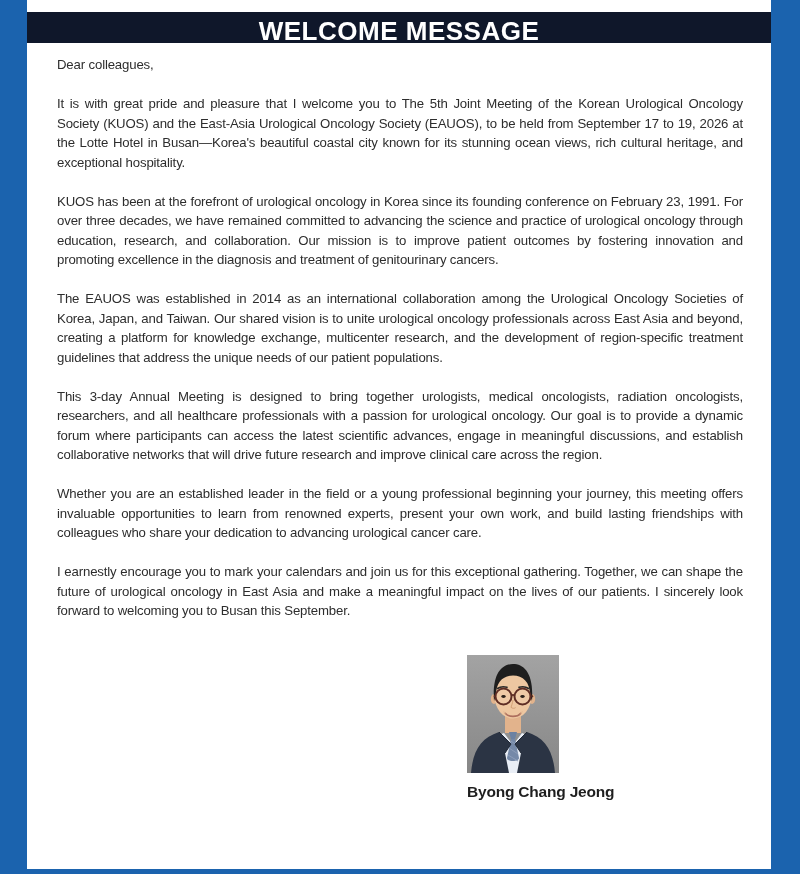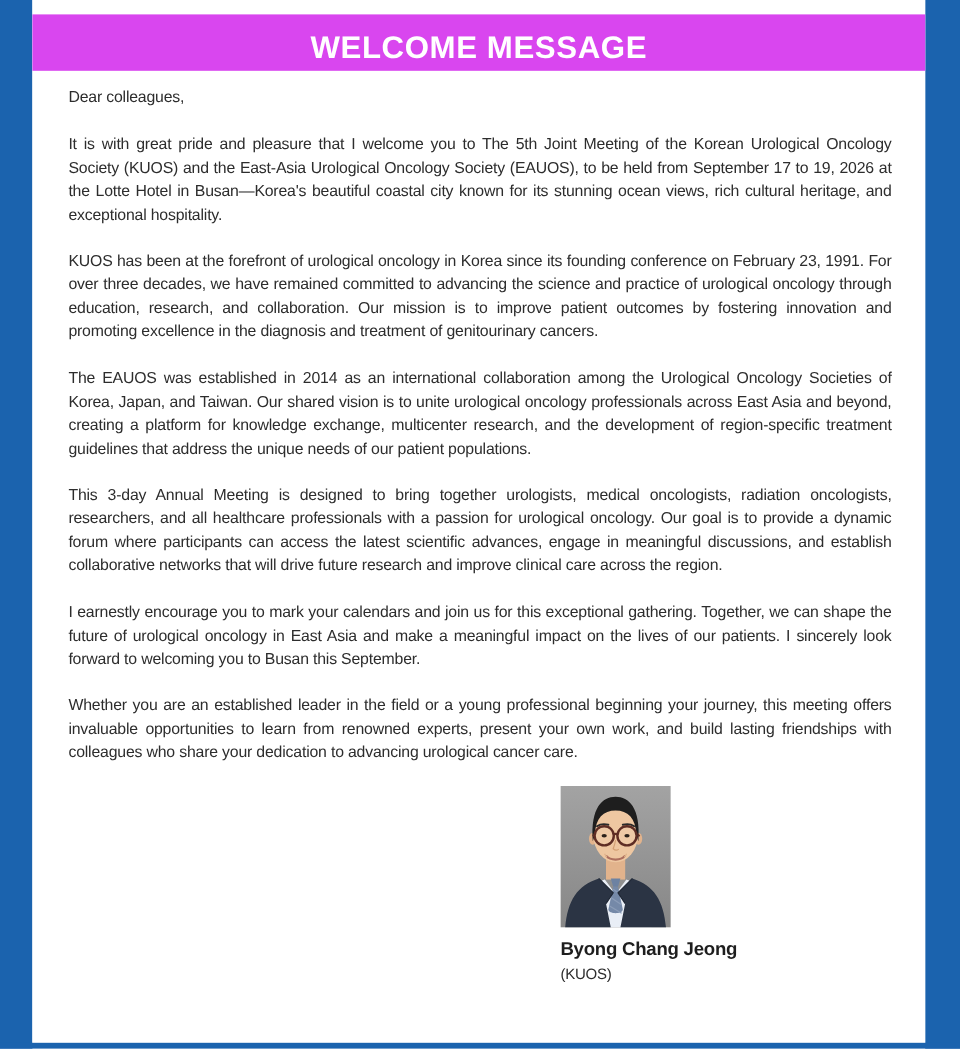--- a/index.html
+++ b/index.html
@@ -17,22 +17,22 @@
   .frame-right { right: 0; width: 29px; }
   .frame-bottom {
     position: absolute; left: 0; bottom: 0; width: 800px; height: 5px;
     background: #1b63ae; z-index: 3;
   }
   .content {
     position: absolute; left: 27px; top: 0; width: 744px; height: 869px;
     background: #ffffff;
   }
   .banner {
-    margin-top: 12px; height: 47px; background: #d946ef;
-    display: flex; align-items: flex-end; justify-content: center;
+    margin-top: 12px; height: 31px; background: #0f172a;
+    display: flex; align-items: flex-start; justify-content: center;
   }
   .banner h1 {
     color: #ffffff; font-size: 26px; font-weight: bold;
     letter-spacing: 0.5px; line-height: 39px; white-space: nowrap;
   }
   .letter { padding: 12px 28px 0 30px; }
   .letter p {
     font-size: 13.2px; line-height: 19.5px; color: #2d2d2d;
     letter-spacing: -0.15px; text-align: justify; margin-bottom: 19.5px;
   }
@@ -69,22 +69,22 @@
   <div class="banner">
     <h1>WELCOME MESSAGE</h1>
   </div>
 
   <div class="letter">
     <p class="salutation">Dear colleagues,</p>
     <p>It is with great pride and pleasure that I welcome you to The 5th Joint Meeting of the Korean Urological Oncology Society (KUOS) and the East-Asia Urological Oncology Society (EAUOS), to be held from September 17 to 19, 2026 at the Lotte Hotel in Busan—Korea's beautiful coastal city known for its stunning ocean views, rich cultural heritage, and exceptional hospitality.</p>
     <p>KUOS has been at the forefront of urological oncology in Korea since its founding conference on February 23, 1991. For over three decades, we have remained committed to advancing the science and practice of urological oncology through education, research, and collaboration. Our mission is to improve patient outcomes by fostering innovation and promoting excellence in the diagnosis and treatment of genitourinary cancers.</p>
     <p>The EAUOS was established in 2014 as an international collaboration among the Urological Oncology Societies of Korea, Japan, and Taiwan. Our shared vision is to unite urological oncology professionals across East Asia and beyond, creating a platform for knowledge exchange, multicenter research, and the development of region-specific treatment guidelines that address the unique needs of our patient populations.</p>
     <p>This 3-day Annual Meeting is designed to bring together urologists, medical oncologists, radiation oncologists, researchers, and all healthcare professionals with a passion for urological oncology. Our goal is to provide a dynamic forum where participants can access the latest scientific advances, engage in meaningful discussions, and establish collaborative networks that will drive future research and improve clinical care across the region.</p>
+    <p>Whether you are an established leader in the field or a young professional beginning your journey, this meeting offers invaluable opportunities to learn from renowned experts, present your own work, and build lasting friendships with colleagues who share your dedication to advancing urological cancer care.</p>
     <p>I earnestly encourage you to mark your calendars and join us for this exceptional gathering. Together, we can shape the future of urological oncology in East Asia and make a meaningful impact on the lives of our patients. I sincerely look forward to welcoming you to Busan this September.</p>
-    <p>Whether you are an established leader in the field or a young professional beginning your journey, this meeting offers invaluable opportunities to learn from renowned experts, present your own work, and build lasting friendships with colleagues who share your dedication to advancing urological cancer care.</p>
   </div>
 
   <div class="signature">
     <span class="photo">
       <svg viewBox="0 0 92 118" width="92" height="118">
         <defs>
           <linearGradient id="pbg" x1="0" x2="0" y1="0" y2="1">
             <stop offset="0" stop-color="#a3a3a3"></stop>
             <stop offset="1" stop-color="#878787"></stop>
           </linearGradient>
@@ -110,16 +110,15 @@
         <path d="M44.3,40.5 C45.3,39.8 46.7,39.8 47.7,40.5" stroke="#5e2d24" stroke-width="1.8" fill="none"></path>
         <path d="M28.5,40.5 L27,41.8 M64.5,40.5 L66,41.8" stroke="#5e2d24" stroke-width="1.6"></path>
         <ellipse cx="36.5" cy="41.5" rx="2.2" ry="1.4" fill="#2b211a"></ellipse>
         <ellipse cx="55.5" cy="41.5" rx="2.2" ry="1.4" fill="#2b211a"></ellipse>
         <path d="M46,45 C45.4,48.5 44.6,50.5 44,52.3 C45.4,53.6 47.4,53.6 48.6,52.6" stroke="#d3a075" stroke-width="1" fill="none"></path>
         <path d="M38.5,58.5 C41.5,62.3 50.5,62.3 53.5,58.5" stroke="#ad6f5e" stroke-width="1.7" fill="none" stroke-linecap="round"></path>
         <path d="M36.8,56.5 C37.5,58 38,58.5 38.7,59.2 M55.2,56.5 C54.5,58 54,58.5 53.3,59.2" stroke="#dfb28a" stroke-width="1" fill="none"></path>
       </svg>
     </span>
     <div class="sig-name">Byong Chang Jeong</div>
-    <div class="sig-org">(KUOS)</div>
   </div>
 
 </div>
 
 </body></html>

